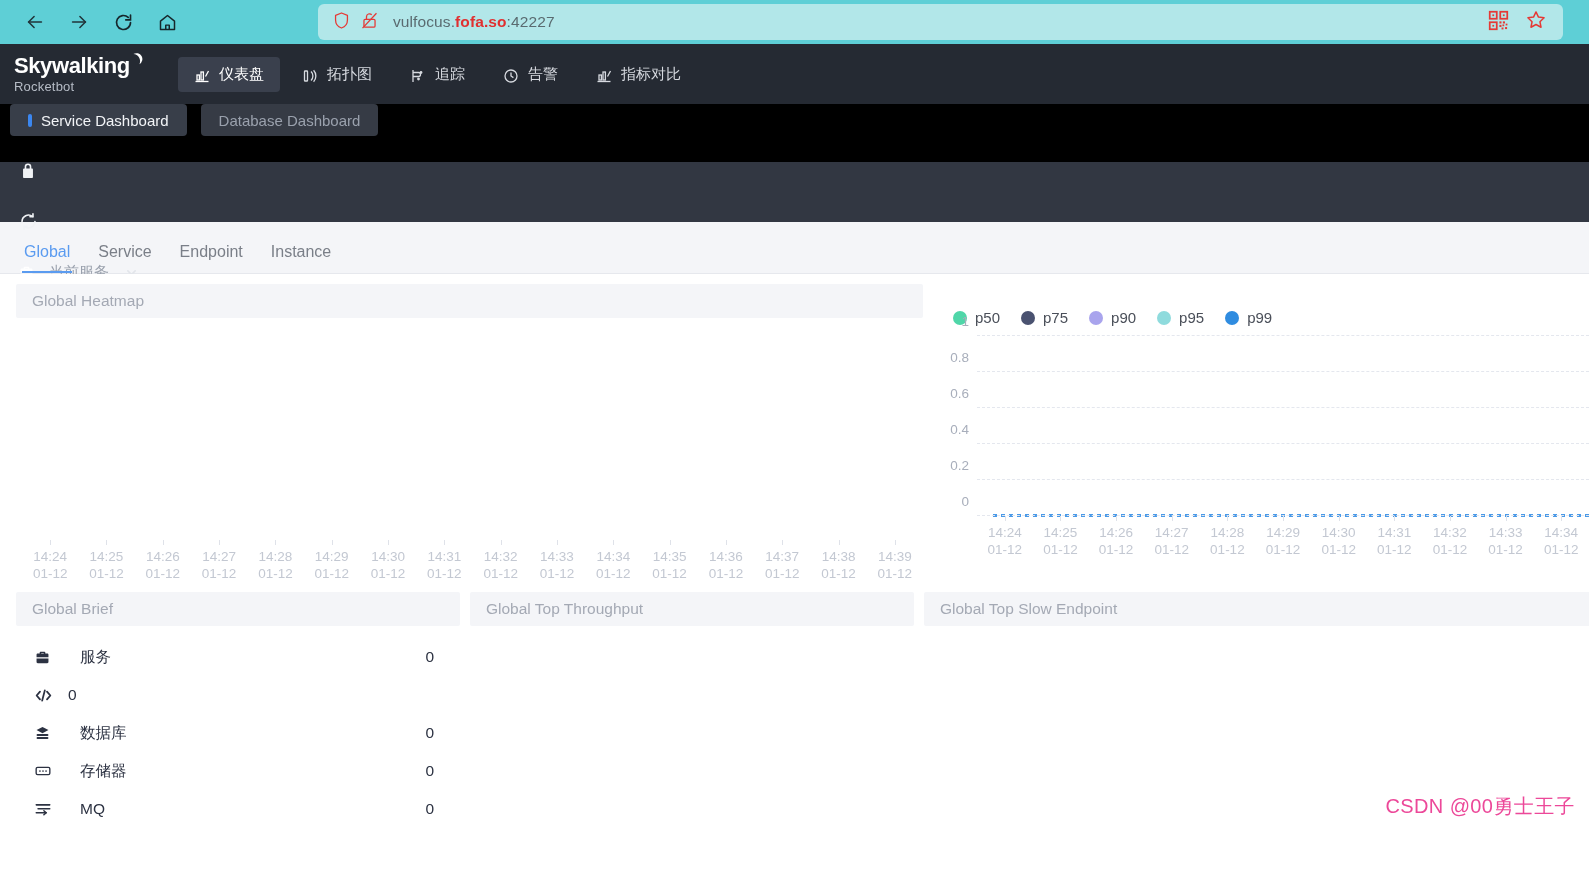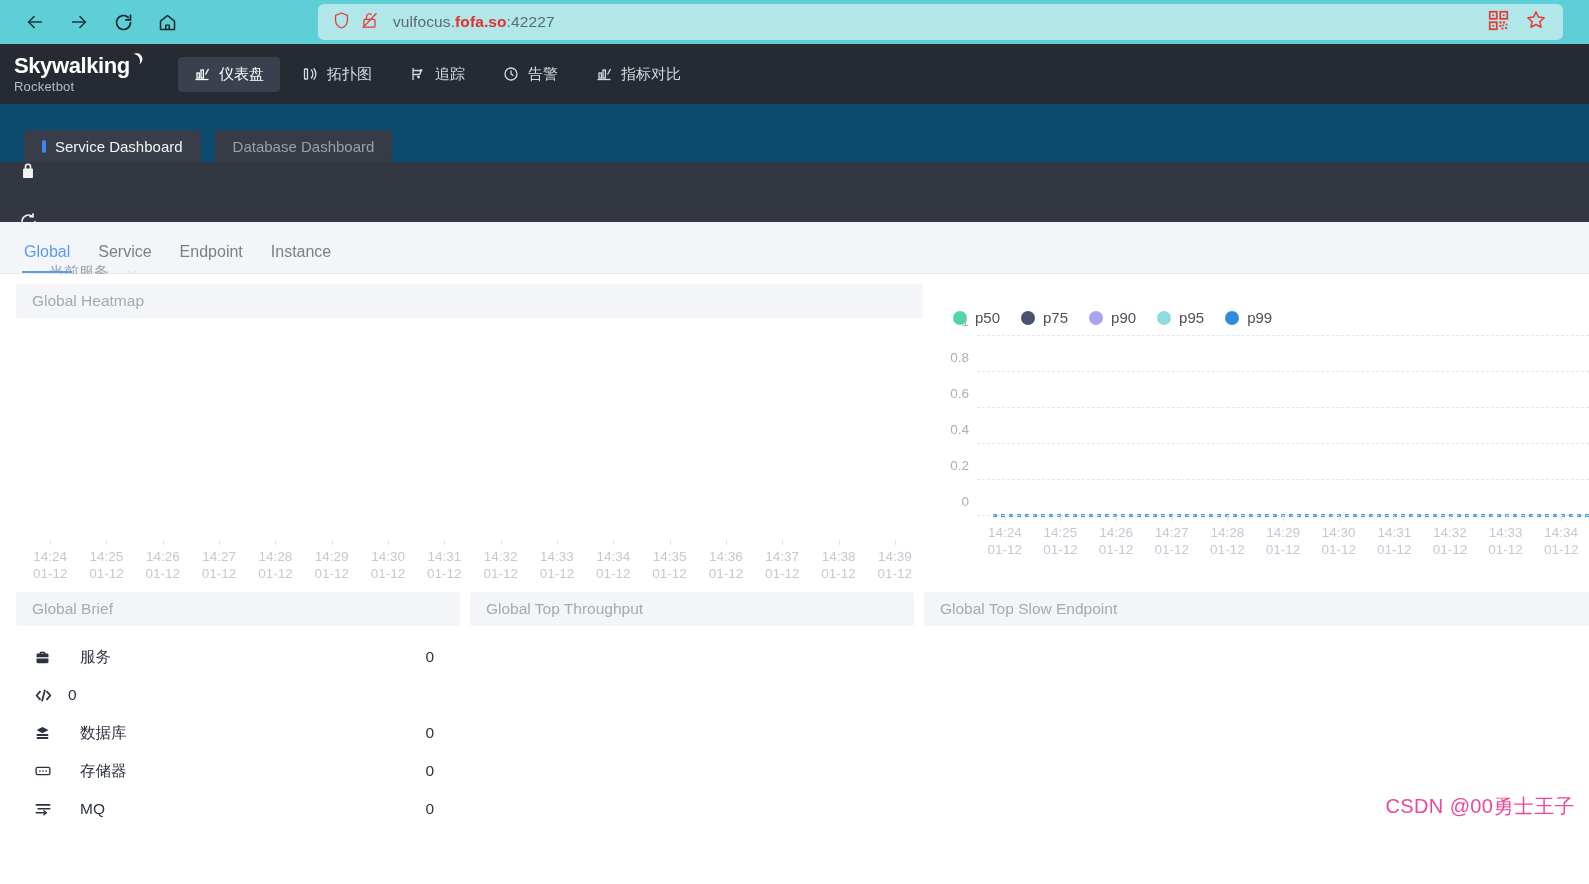--- a/index.html
+++ b/index.html
@@ -80,38 +80,38 @@
     top: -7px; left: 1px;
   }
   .logo-sub {
     color: #b6bcc6;
     font-size: 13px;
     margin-top: 3px;
     letter-spacing: 0.2px;
   }
   .main-nav { display: flex; align-items: center; gap: 6px; margin-left: 26px; }
   .nav-item {
-    display: flex; align-items: center; gap: 9px;
+    display: flex; align-items: flex-end; gap: 9px;
     padding: 8px 16px;
     border-radius: 4px;
     color: #d7dae0;
     font-size: 15px;
     cursor: pointer;
     white-space: nowrap;
   }
   .nav-item.active { background: #3a404d; color: #ffffff; }
   .nav-item .ico { display: flex; align-items: center; }
 
   
   .dash-tabs {
     height: 58px;
-    background: #0c4a6e;
-    display: flex;
-    align-items: flex-end;
-    padding-left: 24px;
+    background: #000000;
+    display: flex;
+    align-items: flex-start;
+    padding-left: 10px;
     gap: 14px;
   }
   .dash-tab {
     display: flex; align-items: center; gap: 9px;
     height: 32px;
     padding: 0 18px;
     border-radius: 4px;
     font-size: 15px;
     cursor: pointer;
     color: #9aa1ad;

